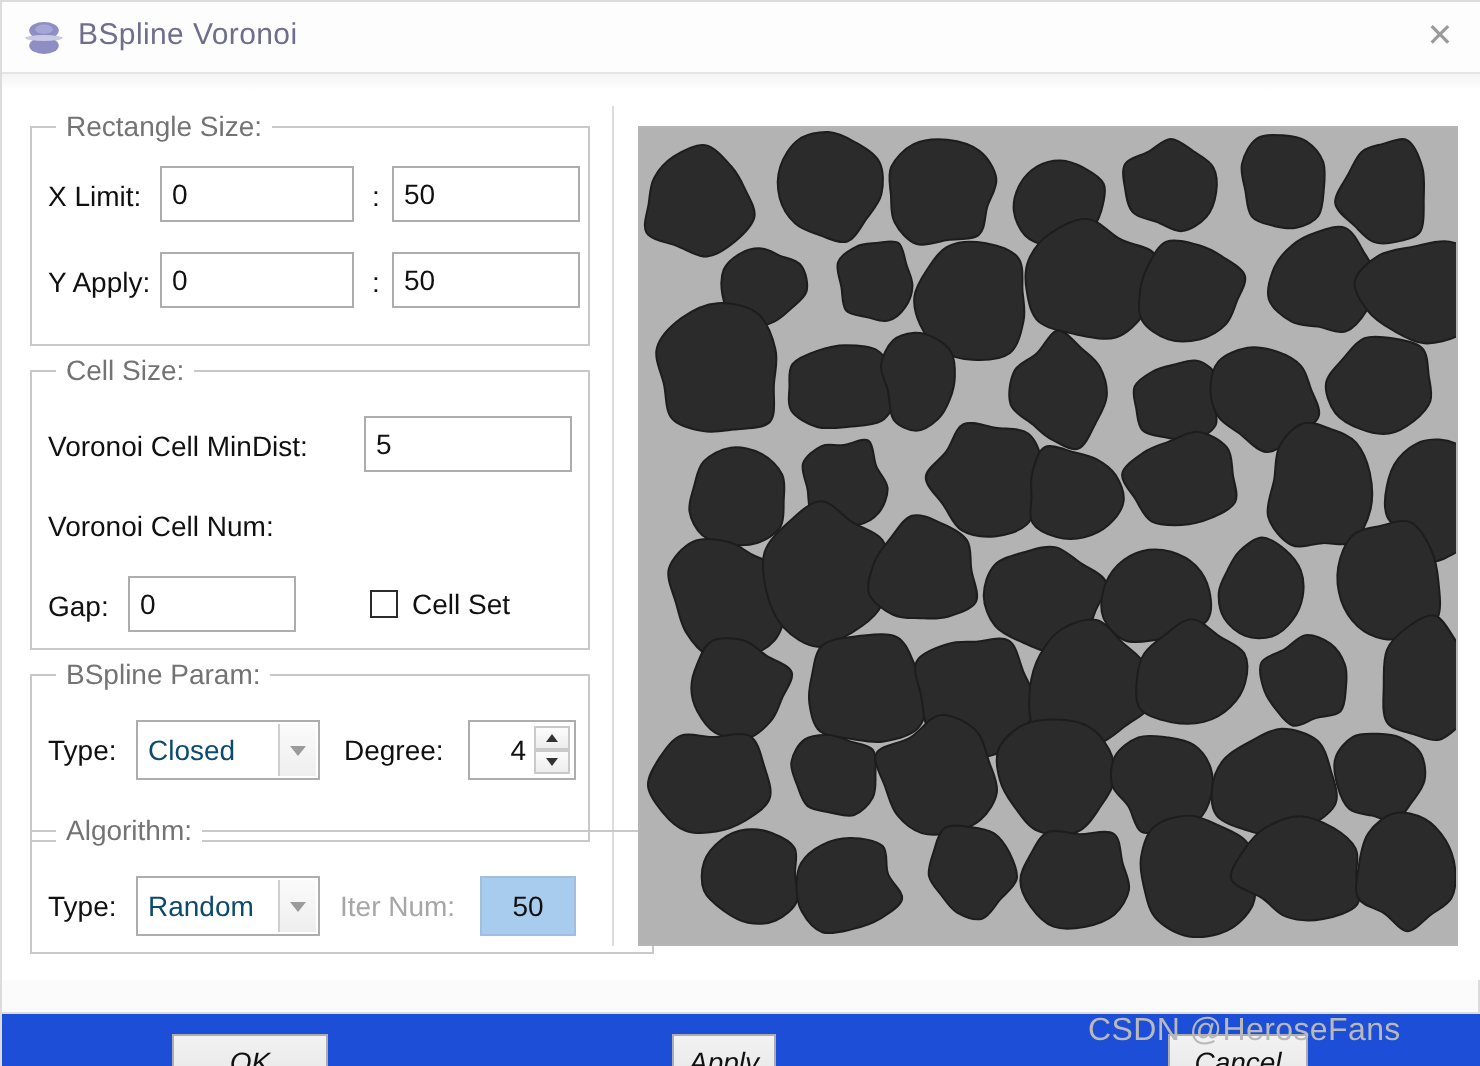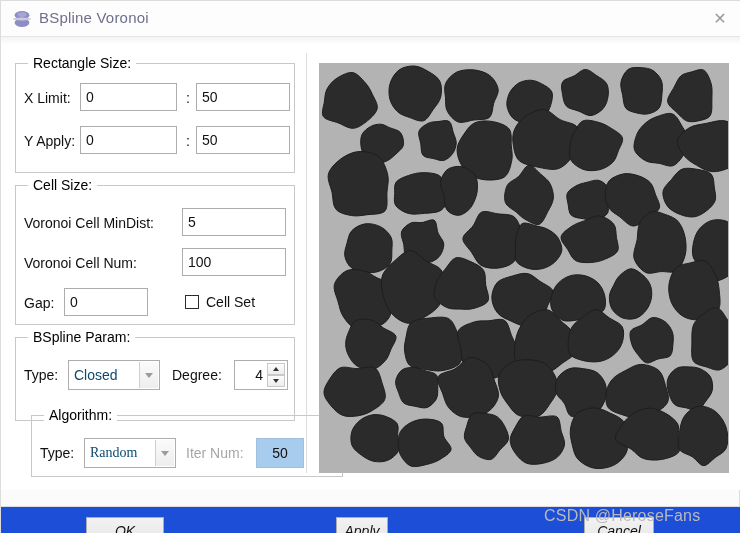--- a/index.html
+++ b/index.html
@@ -87,21 +87,21 @@
     border: 1px solid #c8c8c8;
     box-sizing: border-box;
     background: transparent;
   }
   .group-title {
     position: absolute;
     top: -9px; left: 12px;
     background: #ffffff;
     padding: 0 5px;
     font-size: 14px;
-    color: #000000;
+    color: #737373;
     white-space: nowrap;
   }
 
   .fieldlabel {
     position: absolute;
     font-size: 14px;
     color: #101010;
     white-space: nowrap;
   }
   .fieldlabel.disabled { color: #a6a6a6; }
@@ -299,21 +299,20 @@
       <div class="tfield" style="left:180px; top:62px; width:94px; height:28px;">50</div>
     </div>
 
     <div class="group" style="left:14px; top:148px; width:280px; height:140px;">
       <div class="group-title">Cell Size:</div>
 
       <div class="fieldlabel" style="left:8px; top:29px;">Voronoi Cell MinDist:</div>
       <div class="tfield" style="left:166px; top:22px; width:104px; height:28px;">5</div>
 
       <div class="fieldlabel" style="left:8px; top:69px;">Voronoi Cell Num:</div>
-      <div class="tfield" style="left:166px; top:62px; width:104px; height:28px;">100</div>
 
       <div class="fieldlabel" style="left:8px; top:109px;">Gap:</div>
       <div class="tfield" style="left:48px; top:102px; width:84px; height:28px;">0</div>
 
       <div class="cbrow" style="left:142px; top:108px;">
         <div class="cbbox"></div>
         <div class="cblabel">Cell Set</div>
       </div>
     </div>
 
@@ -329,25 +328,25 @@
       <div class="fieldlabel" style="left:156px; top:29px;">Degree:</div>
       <div class="spin" style="left:218px; top:22px; width:54px; height:30px;">
         <span>4</span>
         <span class="spinbtns">
           <span class="sb up"></span>
           <span class="sb down"></span>
         </span>
       </div>
     </div>
 
-    <div class="group" style="left:30px; top:378px; width:312px; height:62px;">
+    <div class="group" style="left:14px; top:378px; width:312px; height:62px;">
       <div class="group-title">Algorithm:</div>
 
       <div class="fieldlabel" style="left:8px; top:29px;">Type:</div>
-      <div class="combo" style="left:52px; top:22px; width:92px; height:30px;font-family:Liberation Serif, serif;">
+      <div class="combo" style="left:52px; top:22px; width:92px; height:30px;">
         <span>Random</span>
         <span class="arrowbox"></span>
       </div>
 
       <div class="fieldlabel disabled" style="left:154px; top:29px;">Iter Num:</div>
       <div class="tfield selected" style="left:224px; top:22px; width:48px; height:30px;">50</div>
     </div>
 
     <div id="preview-wrap">
       <svg id="preview-svg" viewBox="0 0 410 410" preserveAspectRatio="none">

